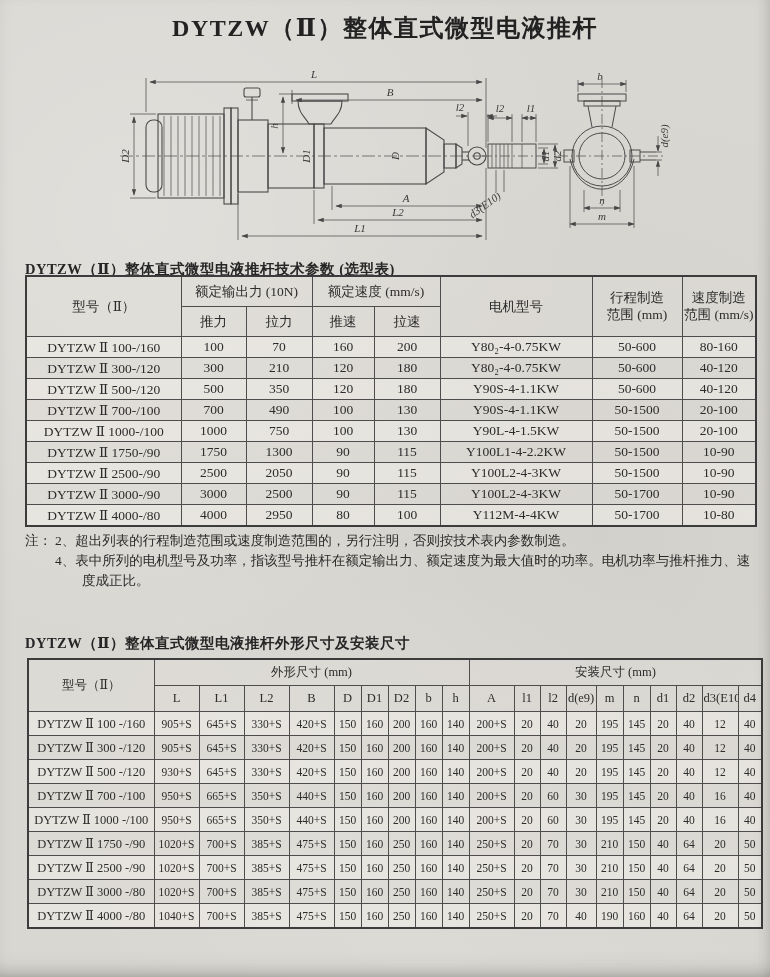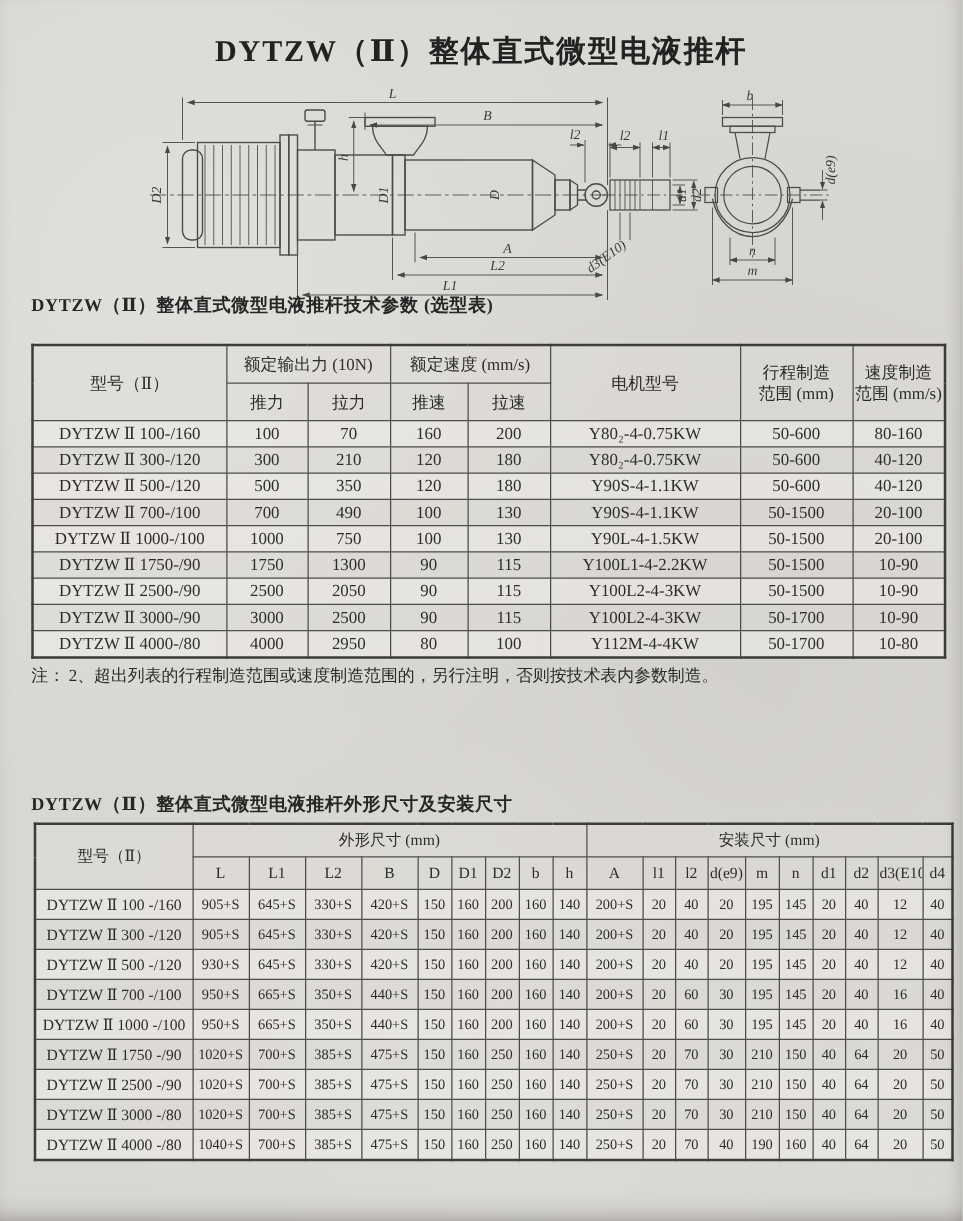--- a/index.html
+++ b/index.html
@@ -9,24 +9,24 @@
       radial-gradient(circle at 18% 22%, rgba(255,255,255,.20), transparent 45%),
       radial-gradient(circle at 78% 55%, rgba(125,122,112,.07), transparent 55%),
       radial-gradient(circle at 55% 85%, rgba(255,255,255,.10), transparent 40%),
       #d9d7d2;
     font-family:"Liberation Serif","DejaVu Serif",serif;
     color:#2c2c2c;
   }
   body::after{content:"";position:absolute;inset:0;pointer-events:none;
     box-shadow:inset 0 -14px 22px -16px rgba(60,58,52,.55), inset -10px 0 18px -14px rgba(60,58,52,.35);}
   .page-title{position:absolute;top:12px;left:0;width:770px;text-align:center;
-    font-size:24px;font-weight:bold;letter-spacing:1.5px;color:#222;margin-top:13px;}
+    font-size:24px;font-weight:bold;letter-spacing:1.5px;color:#222;}
   .drawing{position:absolute;top:56px;left:0;}
   .section-heading{position:absolute;left:25px;font-size:14.5px;font-weight:bold;color:#262626;letter-spacing:.5px;}
-  #heading1{top:235px;}
+  #heading1{top:260px;}
   #heading2{top:634px;}
   table{border-collapse:collapse;table-layout:fixed;background:rgba(225,224,219,.35);}
   #table1{position:absolute;top:275px;left:25px;width:730px;border:2px solid #3c3c3c;}
   #table2{position:absolute;top:658px;left:27px;width:736px;border:2px solid #3c3c3c;}
   th,td{border:1px solid #4d4d4d;text-align:center;vertical-align:middle;
     overflow:hidden;white-space:nowrap;font-weight:normal;padding:0 1px;}
   #table1 th{font-size:13.5px;height:29px;}
   #table1 td{font-size:13.5px;height:20px;}
   #table2 th{font-size:12.5px;height:25px;}
   #table2 td{font-size:11.5px;height:23px;}
@@ -344,20 +344,21 @@
       <td>50-1700</td>
       <td>10-80</td>
     </tr>
     </tbody>
 </table>
 
 <div class="notes">
   <span class="notes-prefix">注：</span>
   <div class="notes-list">
       <div class="note-line">2、超出列表的行程制造范围或速度制造范围的，另行注明，否则按技术表内参数制造。</div>
+      <div class="note-line">4、表中所列的电机型号及功率，指该型号推杆在额定输出力、额定速度为最大值时的功率。电机功率与推杆推力、速度成正比。</div>
     </div>
 </div>
 
 <div class="section-heading" id="heading2">DYTZW（Ⅱ）整体直式微型电液推杆外形尺寸及安装尺寸</div>
 
 <table id="table2">
   <colgroup>
     <col style="width:126px">
     <col style="width:45px">
       <col style="width:45px">

